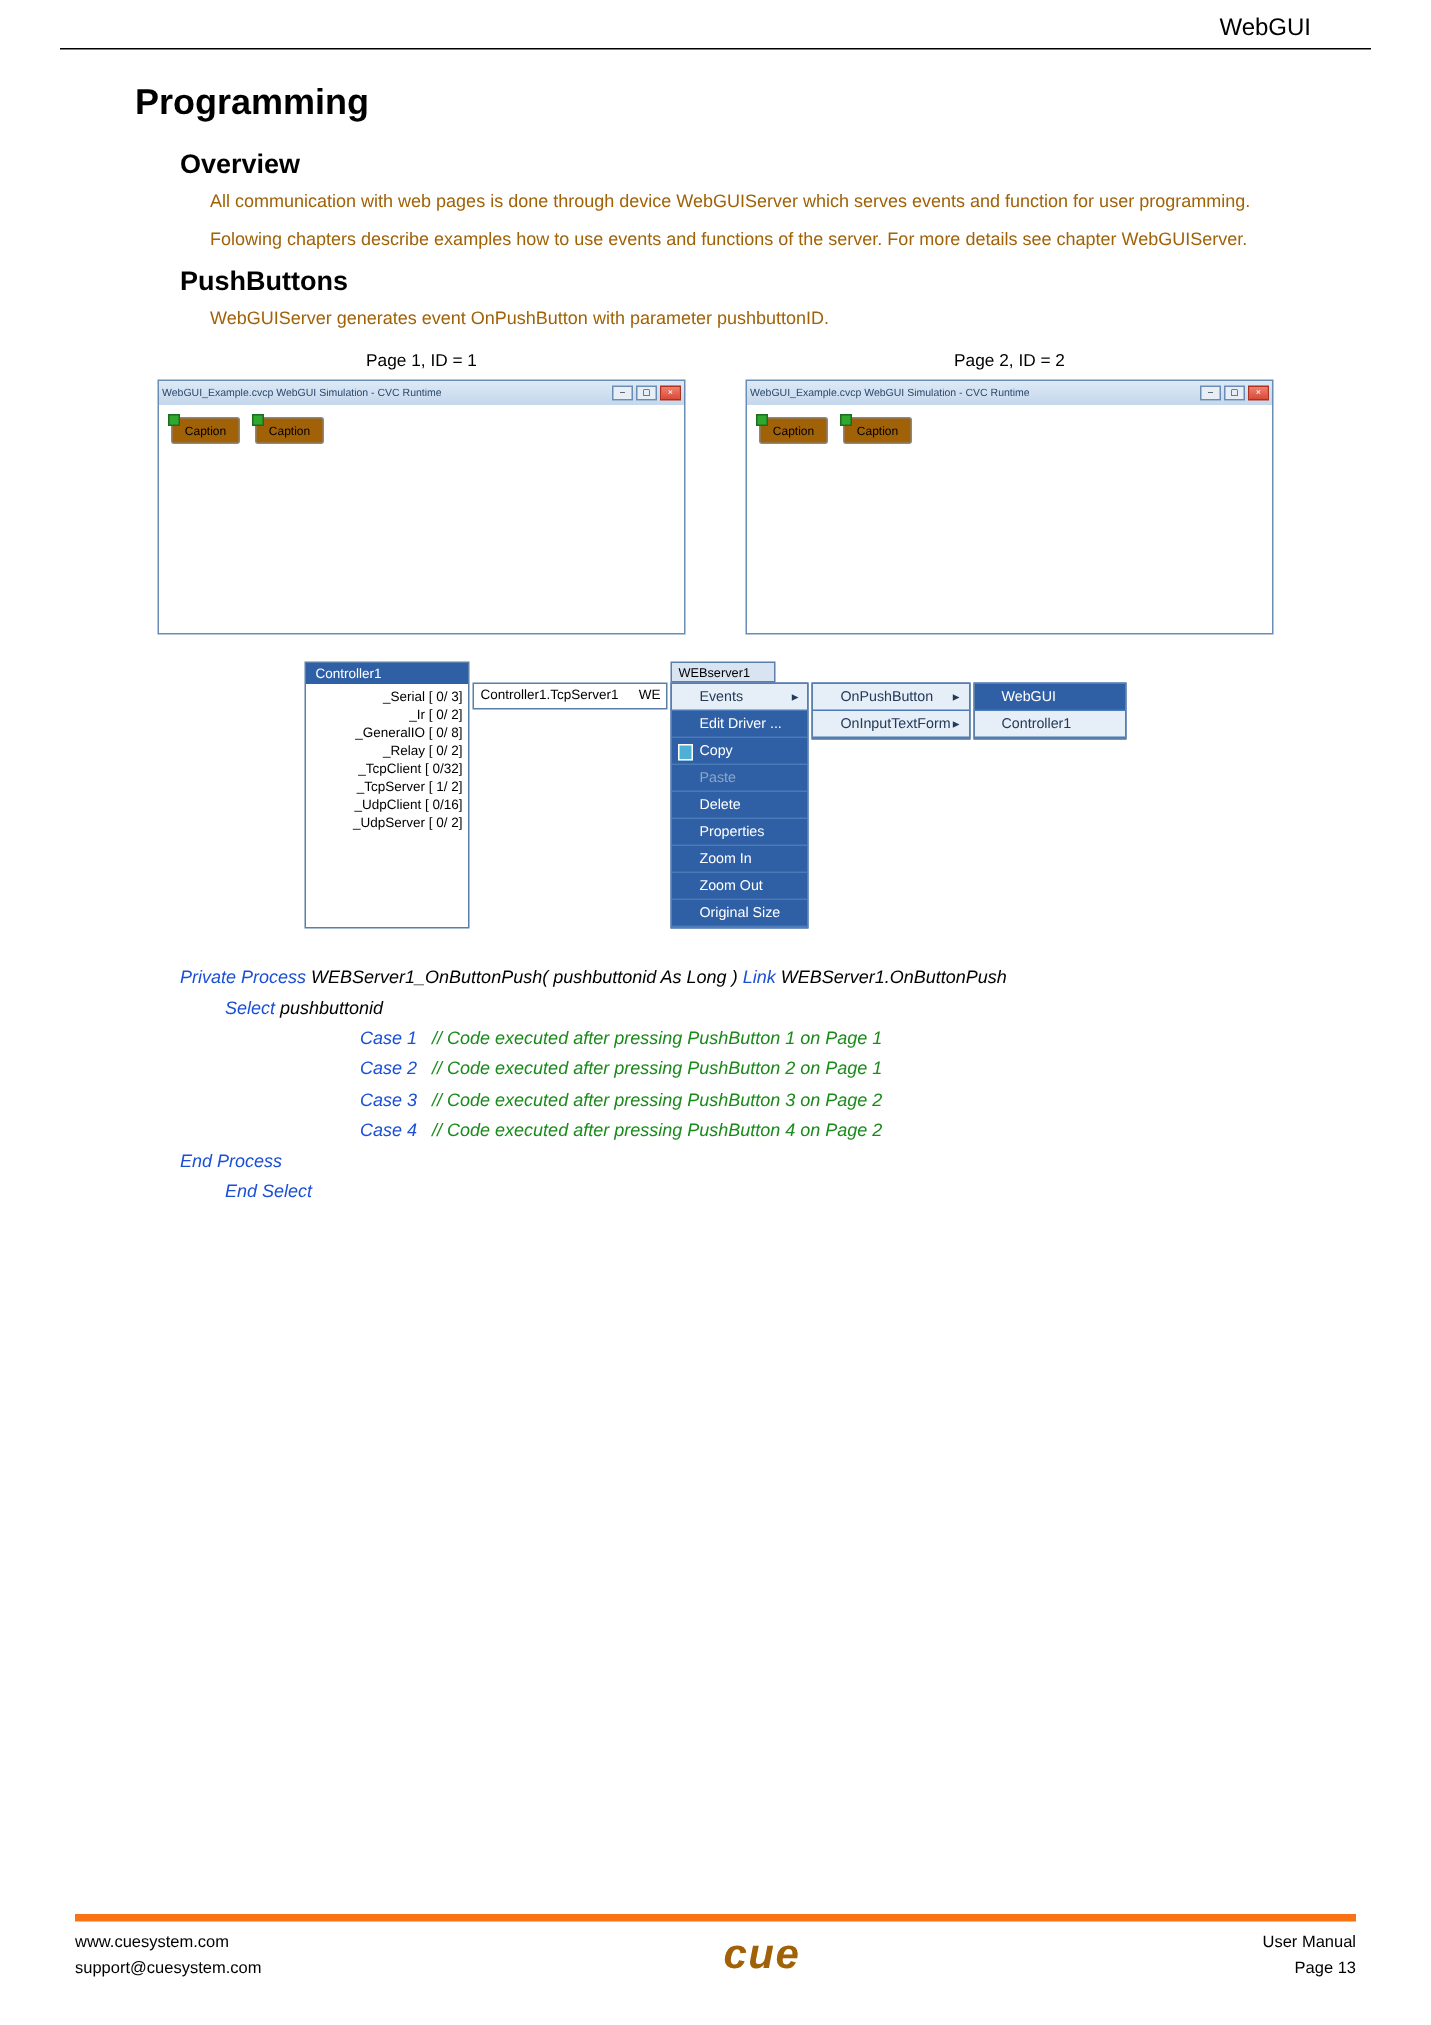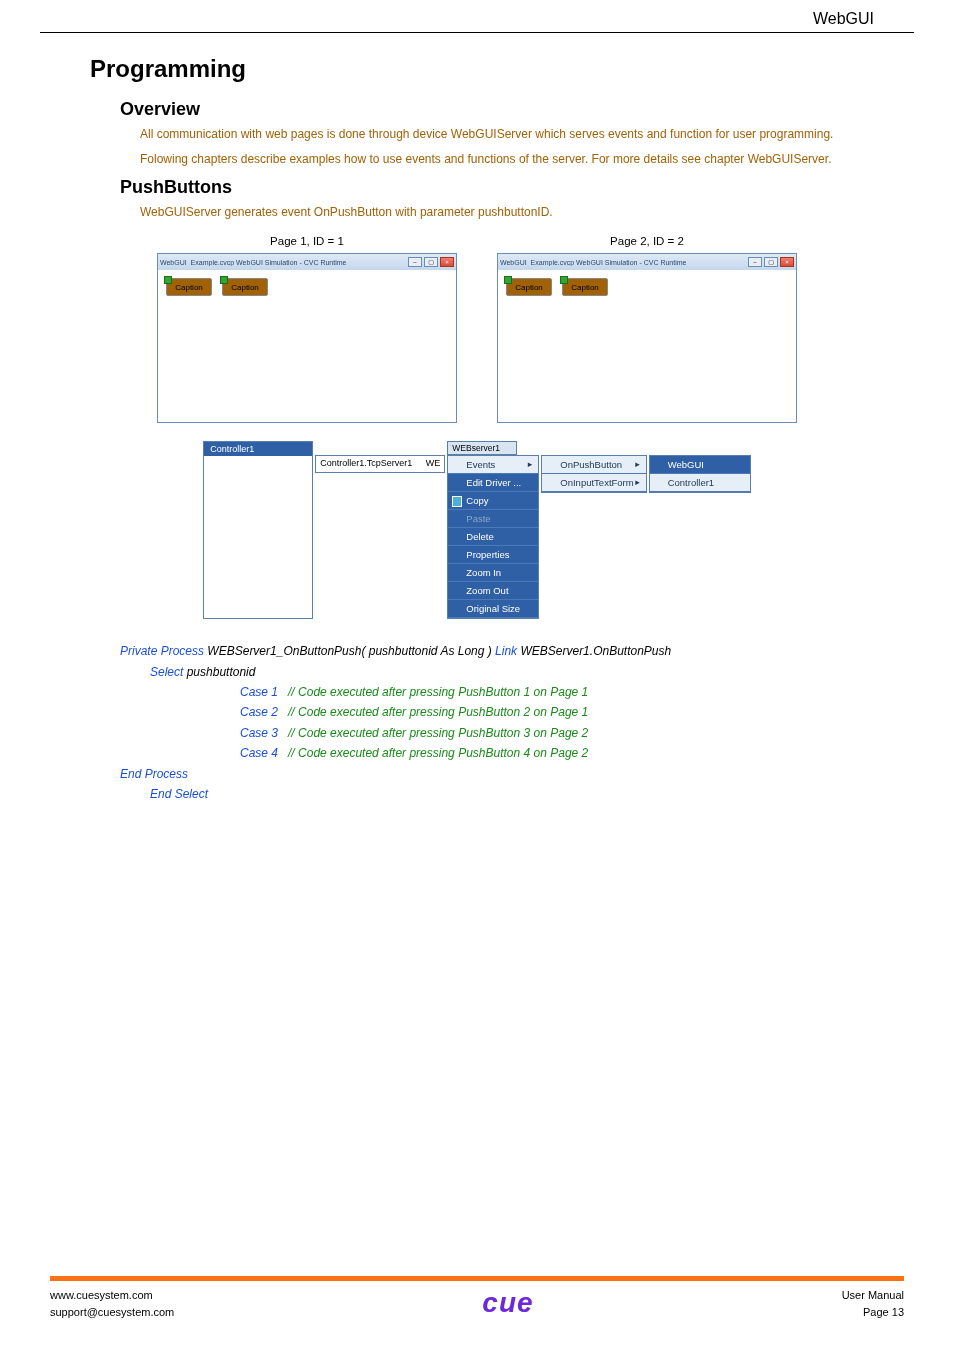--- a/index.html
+++ b/index.html
@@ -40,21 +40,21 @@
     margin: 4px 0 8px 80px;
     color: #a16207;
   }
   .fig-row {
     display: flex;
     justify-content: center;
     gap: 40px;
     margin: 14px 0 10px 0;
   }
   .fig {
-    width: 300px;
+    width: 352px;
   }
   .fig-label {
     text-align: center;
     font-size: 11.5px;
     margin-bottom: 6px;
   }
   .sim-window {
     border: 1px solid #6a8db5;
     background: #fff;
     height: 170px;
@@ -203,21 +203,21 @@
     margin-top: 36px;
   }
   .footer-left, .footer-right { line-height: 1.5; }
   .footer-right { text-align: right; }
   .footer-logo {
     font-family: Arial, sans-serif;
     font-weight: 900;
     font-style: italic;
     font-size: 28px;
     letter-spacing: 1px;
-    color: #6d28d9;
+    color: #a16207;
   }
 </style>
 </head>
 <body>
 
 <div class="page-header">
   <span class="page-header-title">WebGUI</span>
 </div>
 
 <div class="content">
@@ -265,20 +265,30 @@
         </div>
       </div>
     </div>
   </div>
 
   <div class="diagram-wrap">
     <div class="diagram">
 
       <div class="panel" style="width:110px;">
         <div class="panel-title">Controller1</div>
+        <div class="panel-body">
+          <div class="tree-item">_Serial [ 0/ 3]</div>
+          <div class="tree-item">_Ir [ 0/ 2]</div>
+          <div class="tree-item">_GeneralIO [ 0/ 8]</div>
+          <div class="tree-item">_Relay [ 0/ 2]</div>
+          <div class="tree-item">_TcpClient [ 0/32]</div>
+          <div class="tree-item">_TcpServer [ 1/ 2]</div>
+          <div class="tree-item">_UdpClient [ 0/16]</div>
+          <div class="tree-item">_UdpServer [ 0/ 2]</div>
+        </div>
       </div>
 
       <div style="display:flex; flex-direction:column;">
         <div class="panel" style="width:130px; height:18px; margin-top:14px;">
           <div style="padding:2px 4px; font-size:9px; display:flex; justify-content:space-between;">
             <span>Controller1.TcpServer1</span>
             <span>WE</span>
           </div>
         </div>
       </div>

